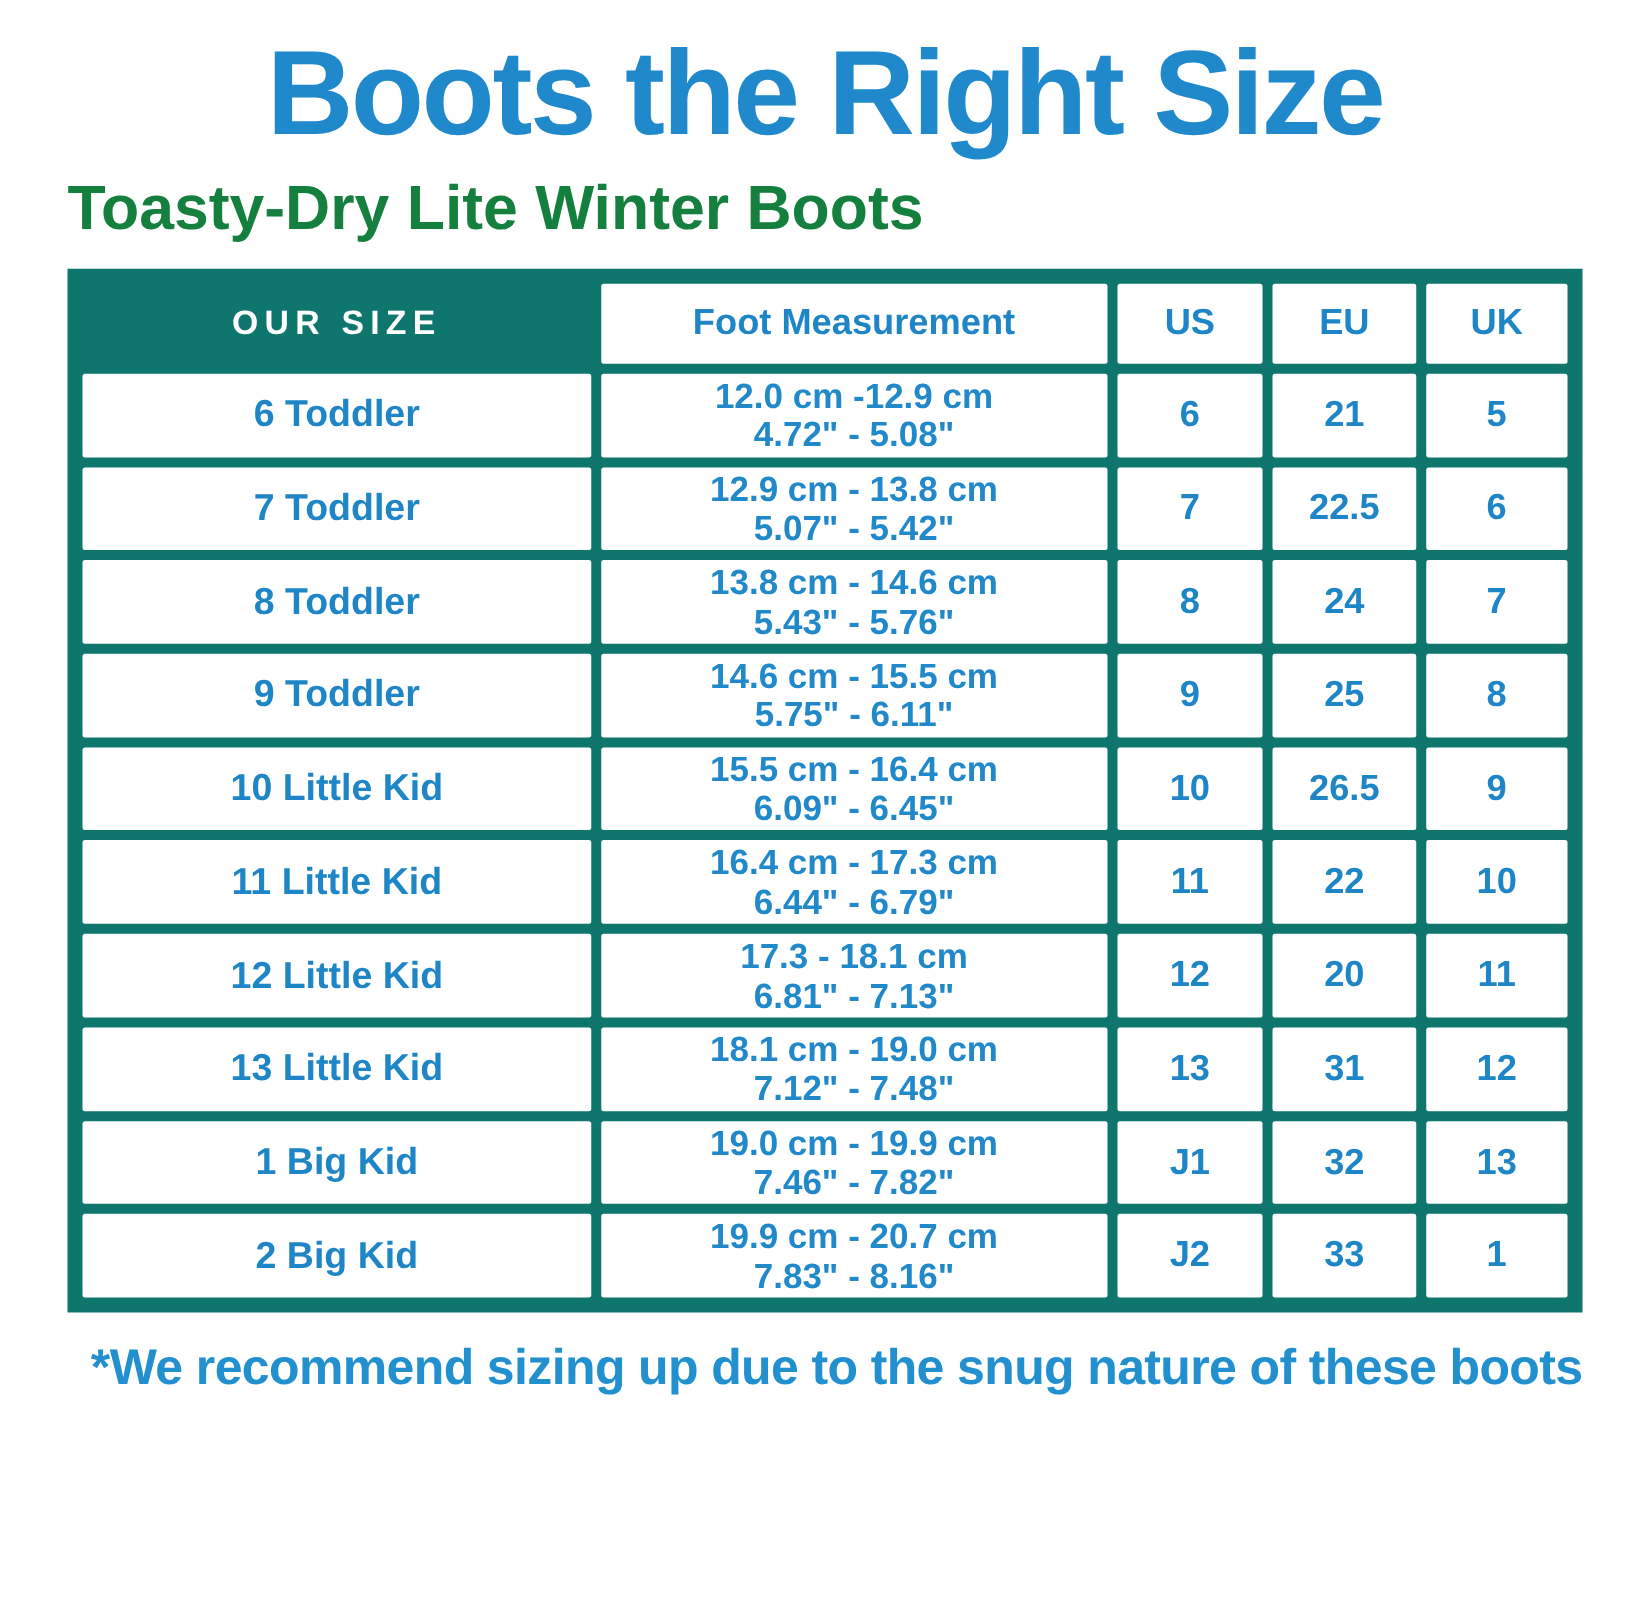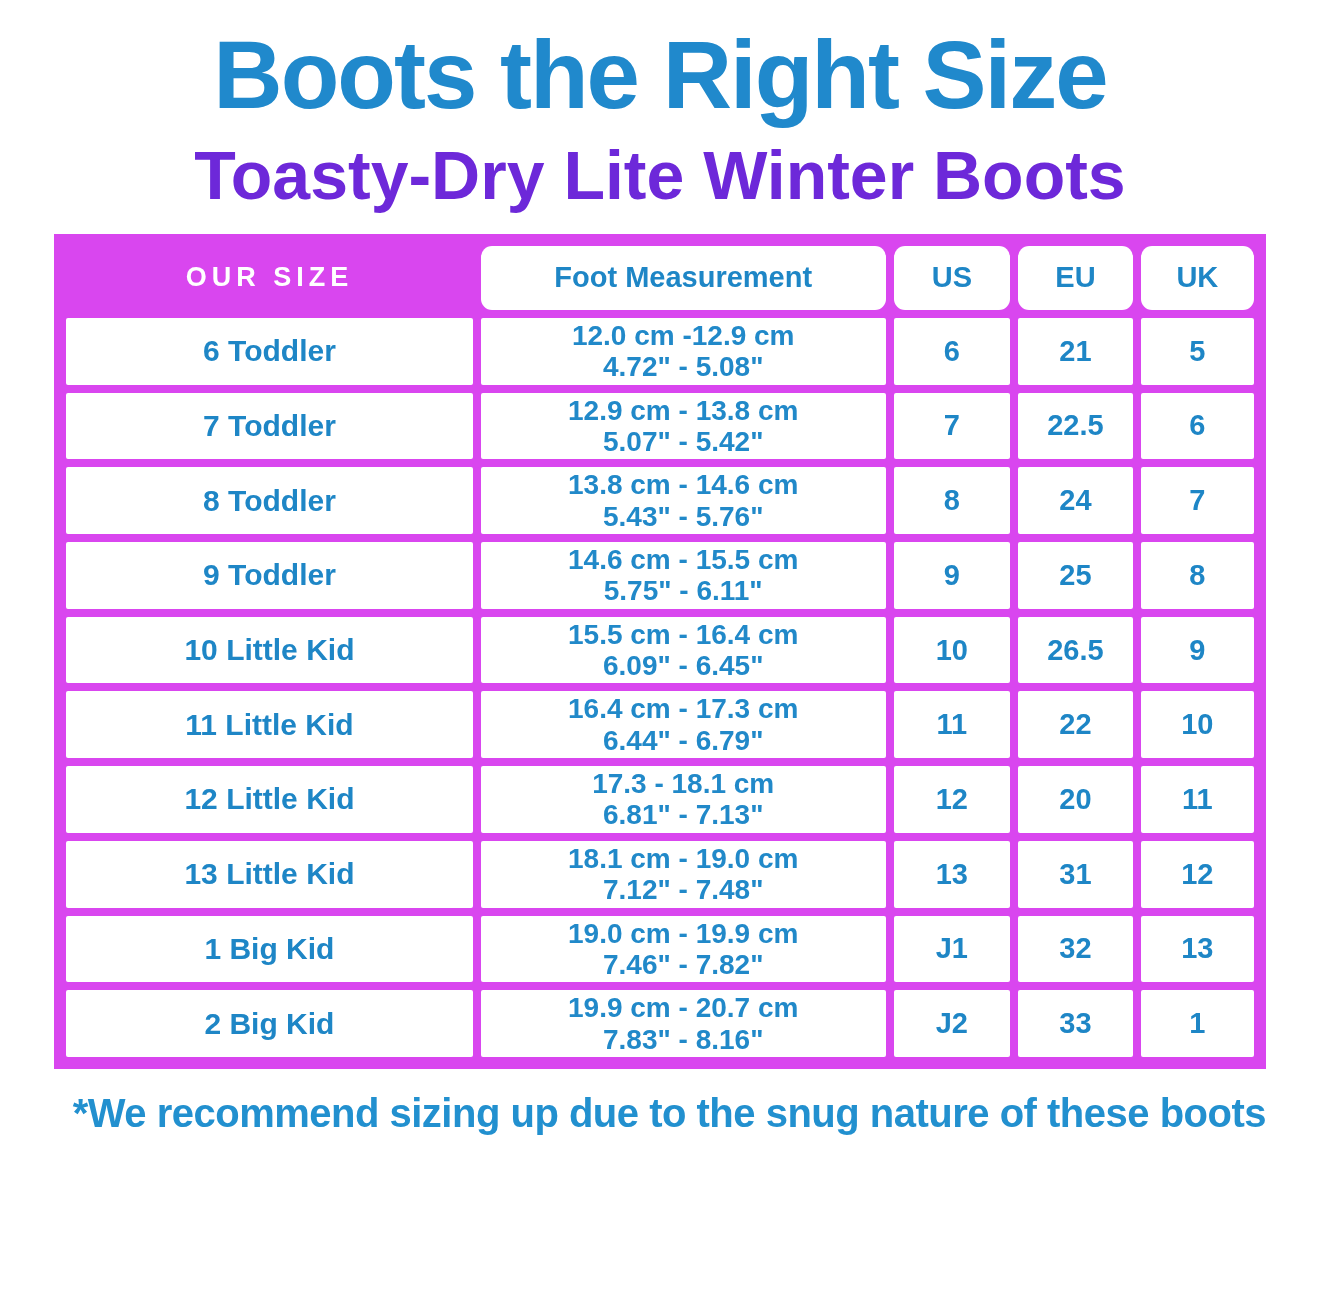--- a/index.html
+++ b/index.html
@@ -16,29 +16,28 @@
     margin: 6px 0 0 0;
     text-align: center;
     font-size: 96px;
     line-height: 1.15;
     font-weight: bold;
     letter-spacing: -2px;
     color: #2089CC;
   }
   .subtitle {
     margin: 10px 0 22px 0;
-    text-align: center;
-    font-size: 68px;
+    font-size: 50px;
     line-height: 1.05;
     font-weight: bold;
-    color: #6d28d9;
+    color: #15803d;
   }
 
   .table-wrap {
-    background: #d946ef;
+    background: #0f766e;
     padding: 4px;
   }
   table.size-table {
     width: 100%;
     border-collapse: separate;
     border-spacing: 8px;
     table-layout: fixed;
   }
   .size-table th, .size-table td {
     height: 64px;
@@ -52,21 +51,20 @@
     background: transparent;
     color: #ffffff;
     font-size: 27px;
     font-weight: bold;
     letter-spacing: 5px;
   }
   th.h-col {
     color: #1E86C6;
     font-size: 29px;
     font-weight: bold;
-    border-radius: 11px;
   }
   td.c-size {
     color: #1E86C6;
     font-size: 30px;
     font-weight: bold;
   }
   td.c-meas {
     color: #2189C9;
     font-size: 28px;
     font-weight: bold;

